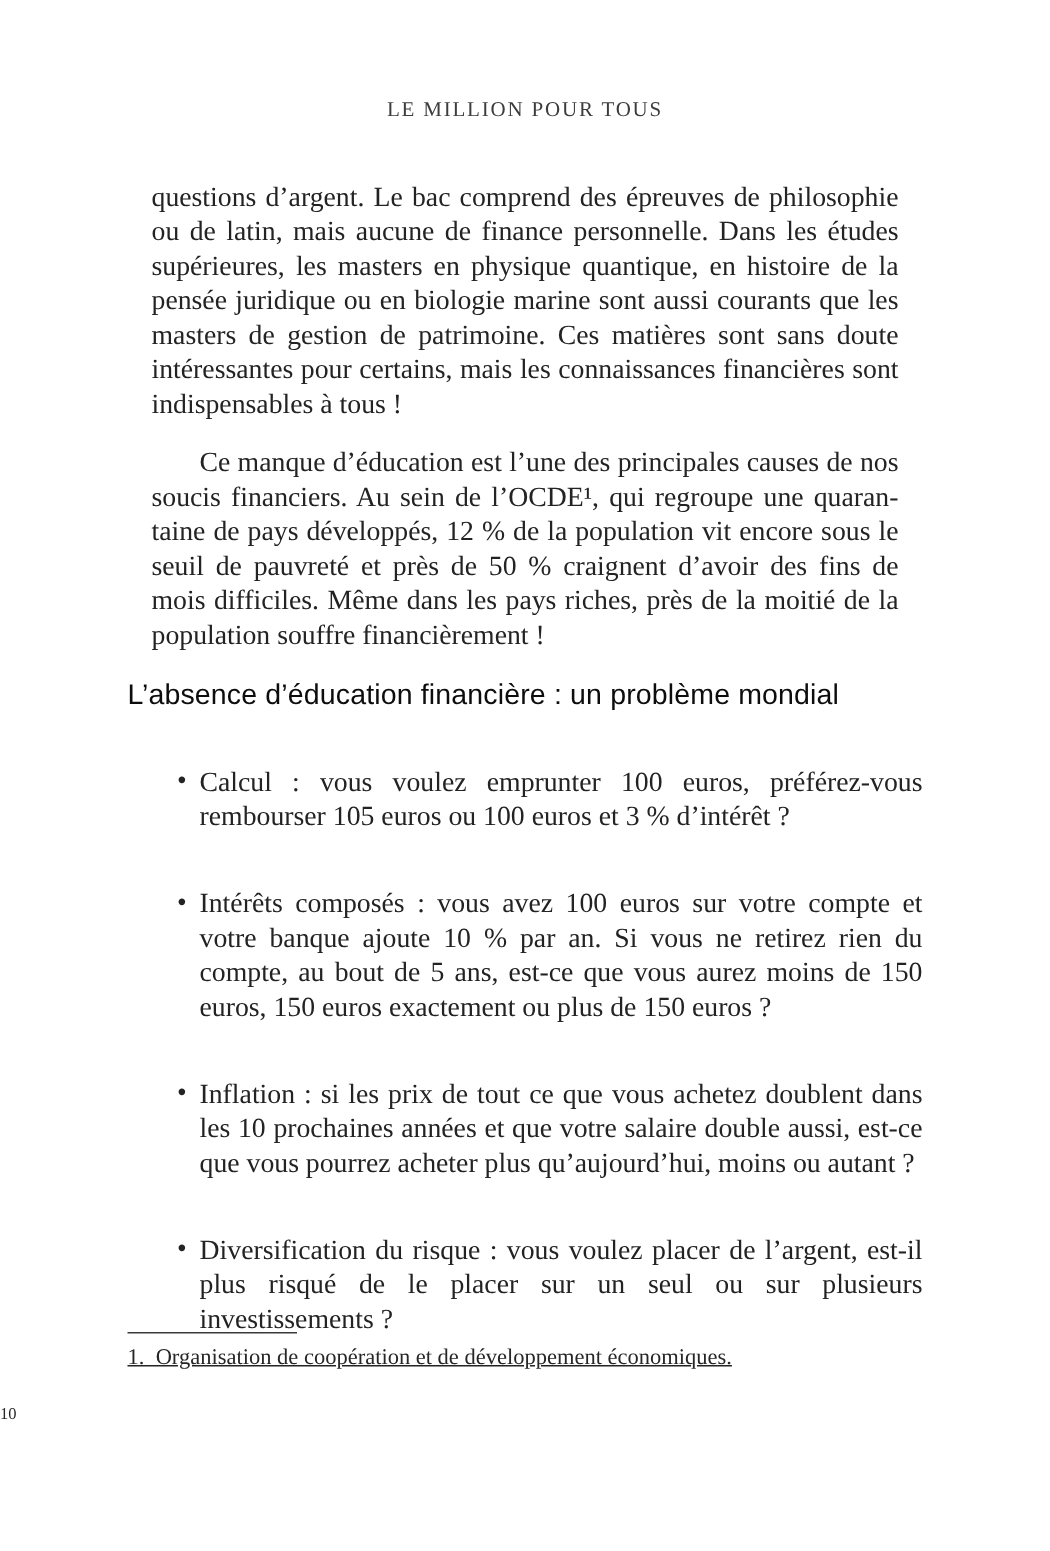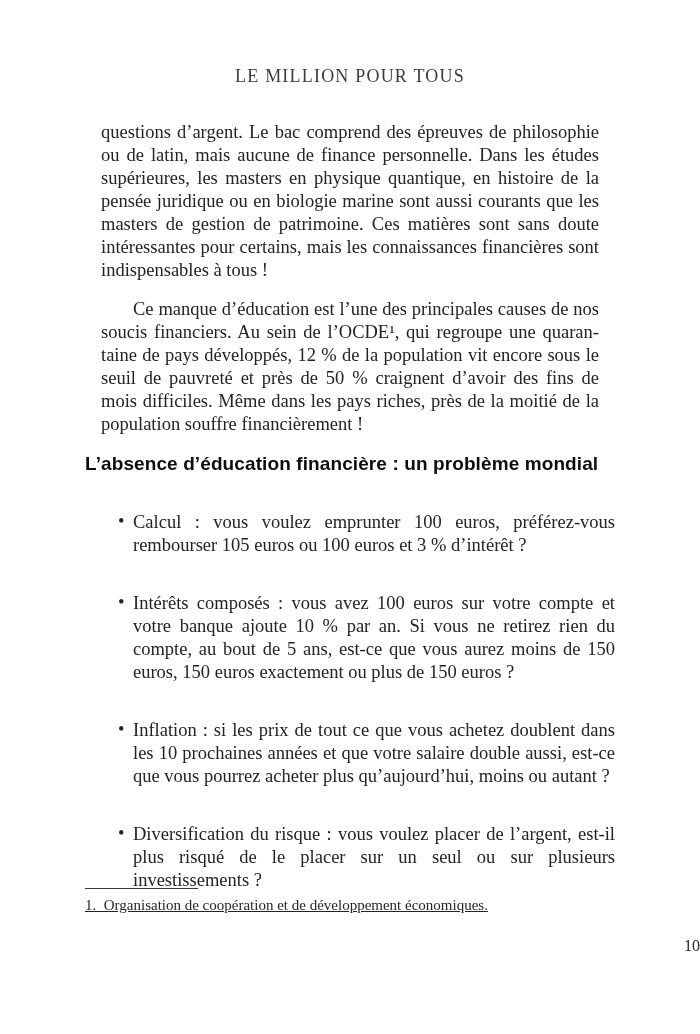--- a/index.html
+++ b/index.html
@@ -15,39 +15,39 @@
     font-family: "Liberation Serif", serif;
     color: #232323;
     overflow: hidden;
   }
   .running-header {
     position: absolute;
     top: 66px;
     left: 0;
     right: 0;
     text-align: center;
-    font-size: 18px;
+    font-size: 14px;
     letter-spacing: 1.2px;
     color: #3c3c3c;
   }
   .text-block {
     position: absolute;
     top: 105px;
     left: 85px;
     width: 530px;
     font-size: 18.5px;
     line-height: 23px;
     text-align: justify;
     hyphens: manual;
   }
   .para { margin: 16px; }
   .indent { text-indent: 32px; }
   .section-heading {
     font-family: "Liberation Sans", sans-serif;
-    font-weight: 700;
+    font-weight: 400;
     font-size: 19px;
     line-height: 24px;
     letter-spacing: 0.1px;
     color: #0d0d0d;
     text-align: left;
     margin: 3px 0 9px 0;
   }
   .question-list {
     list-style: none;
     margin: 5px 0 0 0;
@@ -87,22 +87,22 @@
     font-size: 15px;
     line-height: 19px;
     color: #262626;
     text-align: left;
   }
   .page-number {
     position: absolute;
     top: 937px;
     left: 0;
     right: 0;
-    text-align: right;
-    font-size: 16px;
+    text-align: left;
+    font-size: 11px;
     color: #262626;
   }
 </style>
 </head>
 <body>
 
 <div class="page">
 
   <div class="running-header">LE MILLION POUR TOUS</div>
 

